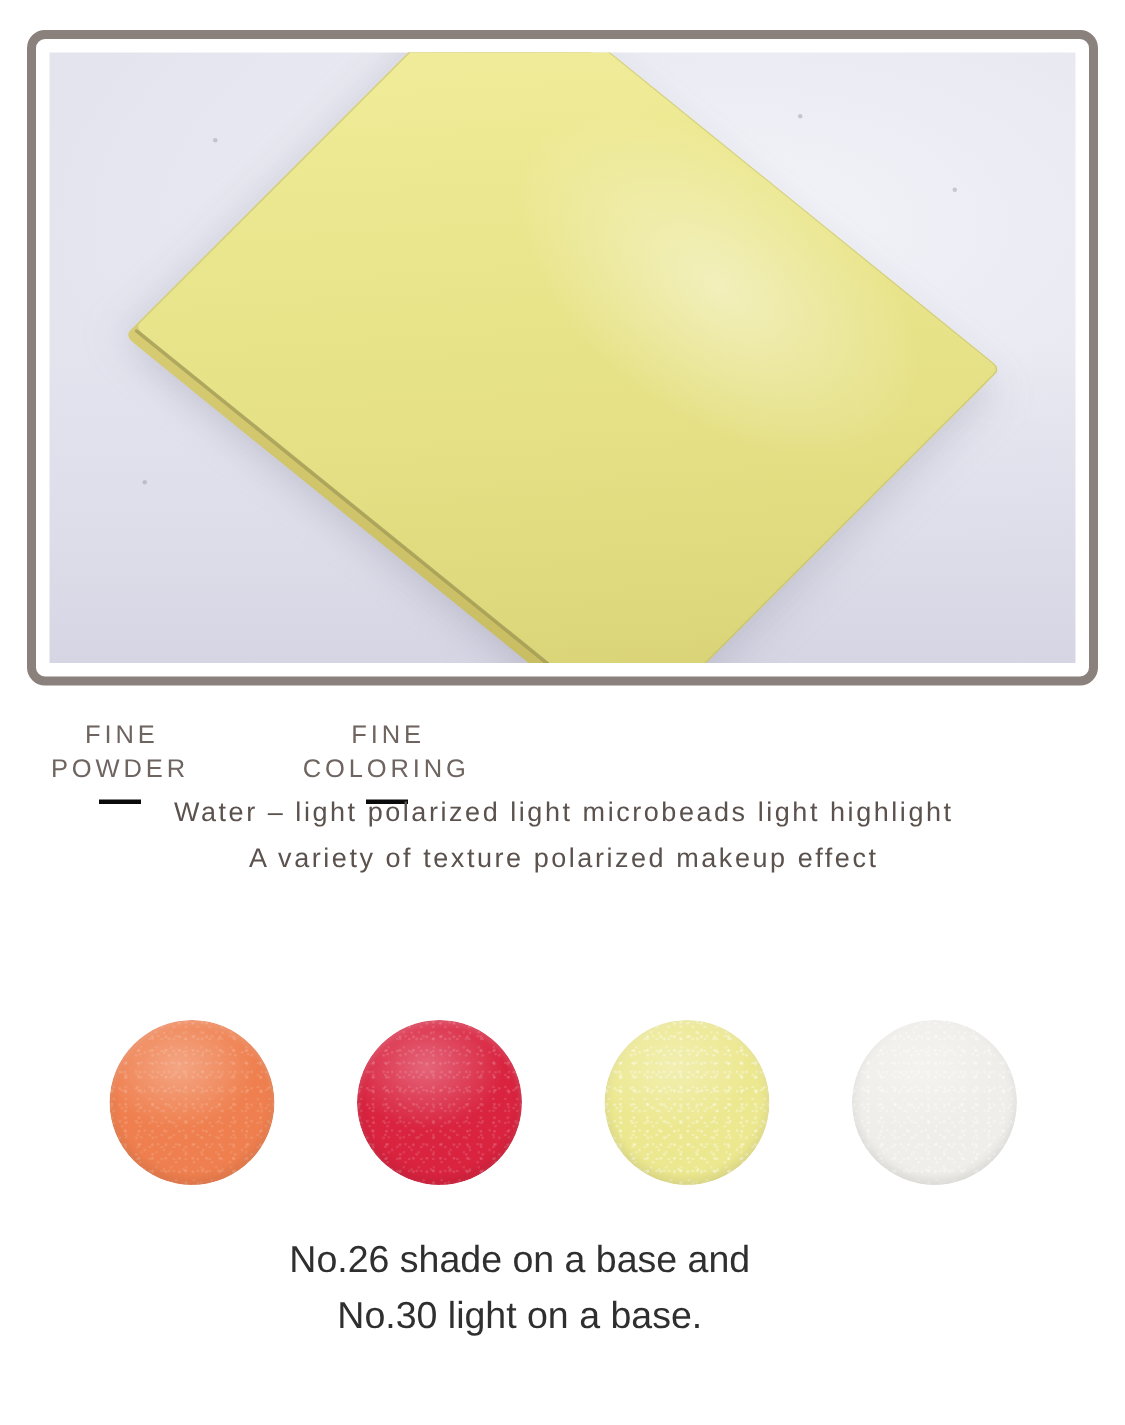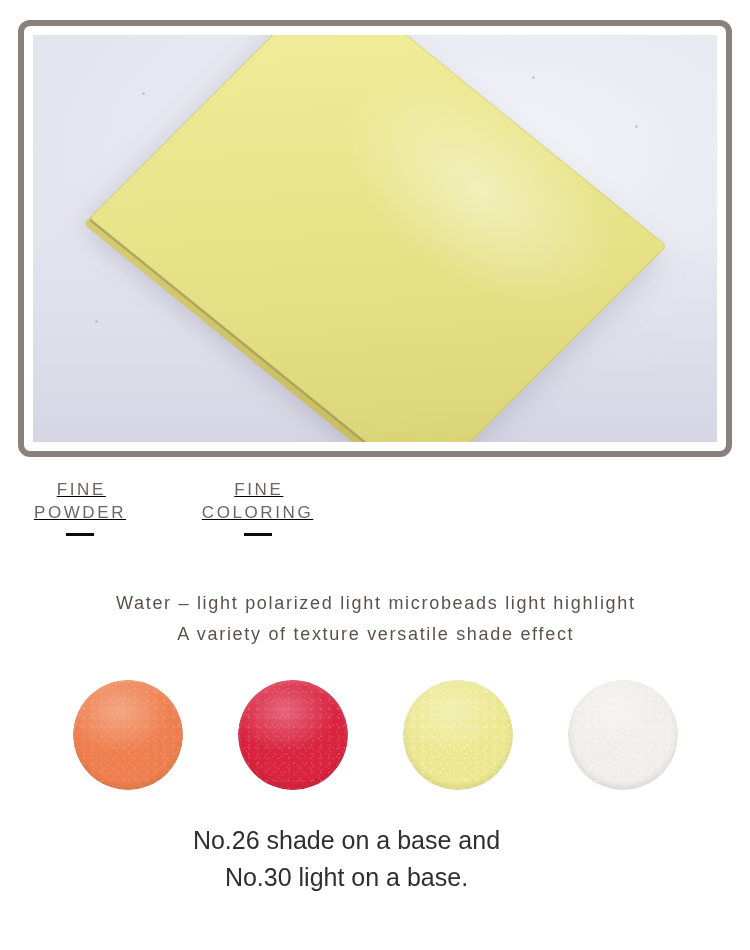--- a/index.html
+++ b/index.html
@@ -110,21 +110,20 @@
   }
 
   
   .features {
     position: absolute;
     left: 0;
     top: 478px;
     width: 750px;
     display: flex;
     align-items: flex-start;
-    text-decoration: underline;
   }
   .feature {
     display: flex;
     flex-direction: column;
     align-items: center;
   }
   .feature-title {
     font-size: 17px;
     letter-spacing: 2.6px;
     line-height: 23px;
@@ -141,21 +140,21 @@
   }
   .f1 { width: 160px; }
   .f2 { width: 215px; }
   .f3 { width: 195px; }
   .f4 { width: 180px; }
 
   
   .tagline {
     position: absolute;
     left: 0;
-    top: 588px;
+    top: 526px;
     width: 750px;
     text-align: center;
   }
   .tagline-line {
     font-size: 18px;
     letter-spacing: 1.7px;
     line-height: 31px;
     color: #5b524e;
     text-indent: 1.7px;
   }
@@ -257,21 +256,21 @@
   </div>
   <div class="feature f3">
     <div class="feature-title">FINE
 COLORING</div>
     <div class="feature-rule"></div>
   </div>
 </div>
 
 <div class="tagline">
   <div class="tagline-line">Water – light polarized light microbeads light highlight</div>
-  <div class="tagline-line">A variety of texture versatile shade effect</div>
+  <div class="tagline-line">A variety of texture polarized makeup effect</div>
 </div>
 
 <div class="swatches">
   <div class="swatch">
     <div class="swatch-core" style="background: rgb(239, 127, 78);"></div>
     <div class="swatch-grain" style="opacity: 0.3;"></div>
     <div class="swatch-light"></div>
     <div class="swatch-edge"></div>
   </div>
   <div class="swatch">

